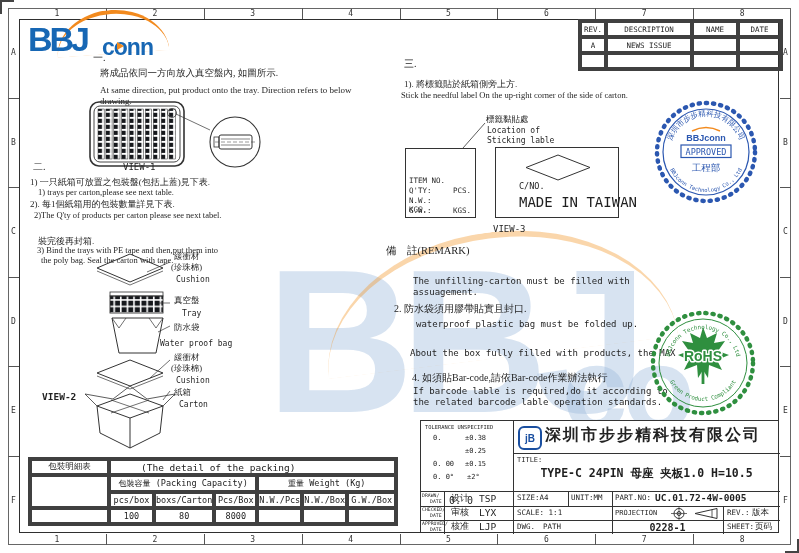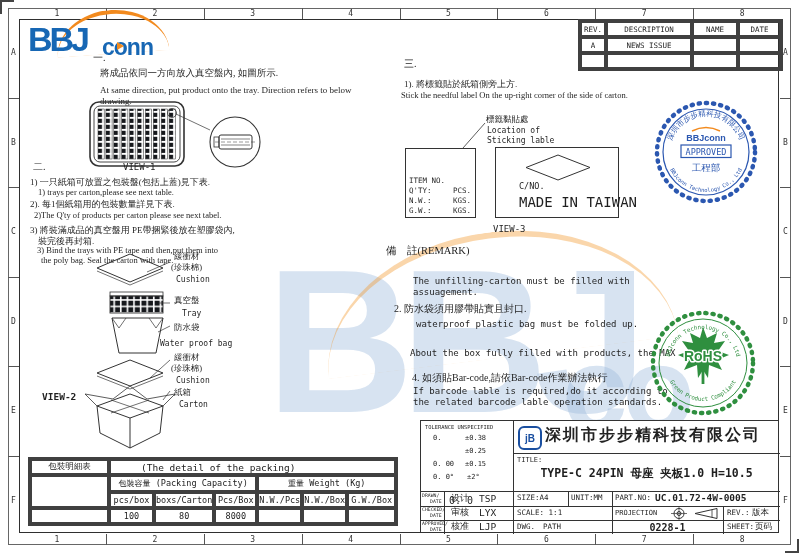--- a/index.html
+++ b/index.html
@@ -140,21 +140,20 @@
       <line x1="127" y1="42" x2="168" y2="42" stroke="#333" stroke-width="0.5" stroke-dasharray="4 2"></line>
     </g>
   </svg>
   <div class="t mono z1" style="left:123px;top:162px;font-size:9px;">VIEW-1</div>
 
   <div class="t z1" style="left:33px;top:161px;font-size:10px;">二.</div>
   <div class="t z1" style="left:30px;top:177px;font-size:9px;">1) 一只紙箱可放置之包裝盤(包括上蓋)見下表.</div>
   <div class="t z1" style="left:38px;top:188px;font-size:8.5px;">1) trays per carton,please see next table.</div>
   <div class="t z1" style="left:30px;top:199px;font-size:9px;">2). 每1個紙箱用的包裝數量詳見下表.</div>
   <div class="t z1" style="left:34px;top:211px;font-size:8.5px;">2)The Q'ty of products per carton  please see next tabel.</div>
-  <div class="t z1" style="left:30px;top:225px;font-size:9px;">3) 將裝滿成品的真空盤用 PE帶捆緊後放在塑膠袋內,</div>
   <div class="t z1" style="left:38px;top:236px;font-size:9px;">裝完後再封箱.</div>
   <div class="t z1" style="left:37px;top:246px;font-size:8.5px;">3) Bind the trays with PE tape and then,put them into</div>
   <div class="t z1" style="left:41px;top:256px;font-size:8.5px;">the poly bag. Seal the carton with tape.</div>
 
   <svg class="abs z1" style="left:55px;top:248px;" width="135" height="215" viewBox="0 0 135 215">
     <defs>
       <pattern id="stackCells" width="6.6" height="6.5" patternUnits="userSpaceOnUse">
         <rect x="0.6" y="0.7" width="5" height="5" fill="#16181c"></rect>
       </pattern>
     </defs>
@@ -258,21 +257,21 @@
   </svg>
 
   <div class="lblbox" style="left:405px;top:148px;width:71px;height:70px;"></div>
   <div class="lb-row z1" style="left:409px;top:176px;width:62px;">
     <span>ITEM NO.</span>
   </div>
   <div class="lb-row z1" style="left:409px;top:186px;width:62px;">
     <span>Q'TY:</span>
     <span>PCS.</span>
   </div>
-  <div class="lb-row z1" style="left:409px;top:196px;width:62px;">
+  <div class="lb-row z1" style="left:409px;top:196px;width:62px;flex-direction:column;">
     <span>N.W.:</span>
     <span>KGS.</span>
   </div>
   <div class="lb-row z1" style="left:409px;top:206px;width:62px;">
     <span>G.W.:</span>
     <span>KGS.</span>
   </div>
 
   <div class="lblbox" style="left:495px;top:147px;width:124px;height:71px;"></div>
   <svg class="abs z1" style="left:525px;top:154px;" width="66" height="27" viewBox="0 0 66 27">

